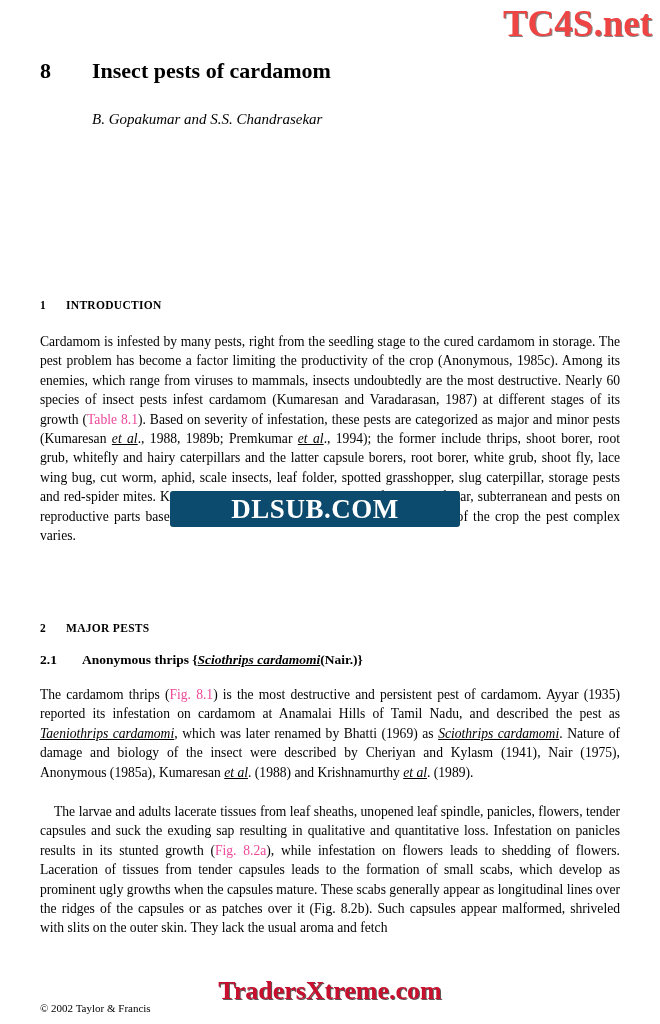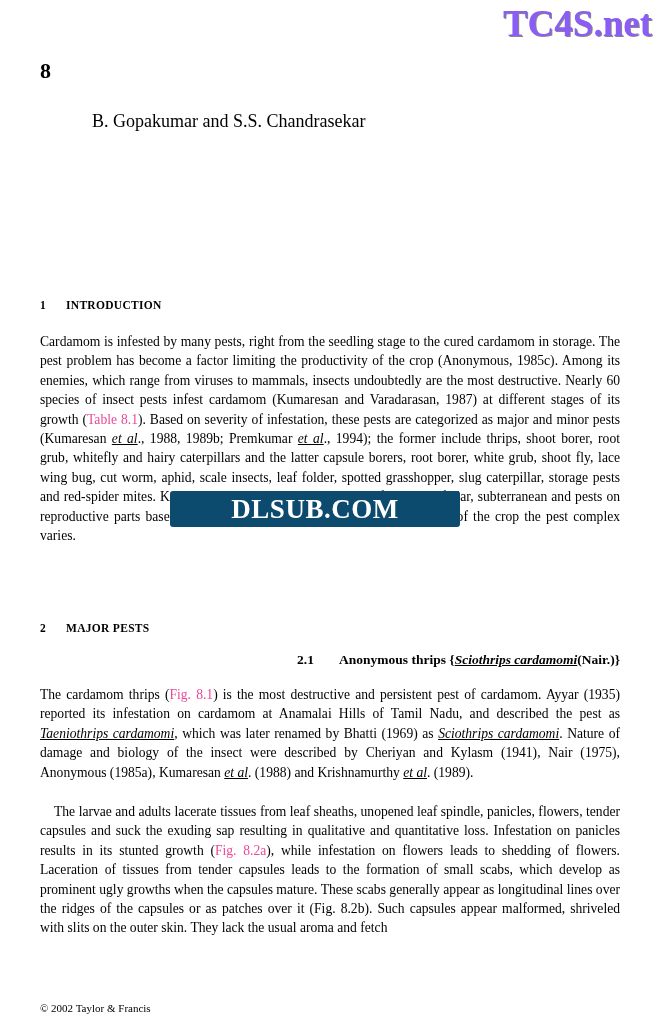--- a/index.html
+++ b/index.html
@@ -24,21 +24,21 @@
   }
 
   
   .wm-top {
     position: absolute;
     top: 2px;
     right: 8px;
     font-family: "Liberation Serif", serif;
     font-weight: bold;
     font-size: 37px;
-    color: #8b5cf6;
+    color: #ef4444;
     letter-spacing: 0px;
     text-shadow: 1px 1px 0 #888;
   }
   .wm-mid {
     position: absolute;
     top: 491px;
     left: 170px;
     width: 290px;
     height: 36px;
     background: #0c4a6e;
@@ -85,21 +85,22 @@
   .chapter-title {
     font-family: "Liberation Serif", serif;
     font-weight: bold;
     font-size: 22px;
   }
   .authors {
     position: absolute;
     top: 111px;
     left: 92px;
     font-family: "Liberation Serif", serif;
-    font-size: 18px;
+    font-style: italic;
+    font-size: 15px;
   }
 
   
   .sec-head {
     position: absolute;
     left: 40px;
     width: 580px;
     display: flex;
     align-items: baseline;
     font-family: "Liberation Serif", serif;
@@ -111,21 +112,20 @@
 
   .sub-head {
     position: absolute;
     left: 40px;
     width: 580px;
     display: flex;
     align-items: baseline;
     font-family: "Liberation Serif", serif;
     font-weight: bold;
     font-size: 13.5px;
-    justify-content: flex-end;
   }
   .sub-head .num { width: 42px; }
   .sub-head .it { font-style: italic; }
 
   
   .para {
     position: absolute;
     left: 40px;
     width: 580px;
     font-family: "Liberation Serif", serif;
@@ -150,20 +150,21 @@
 </style>
 </head>
 <body>
 
 <div class="page">
 
   <div class="wm-top">TC4S.net</div>
 
   <div class="chapter-head">
     <span class="chapter-num">8</span>
+    <span class="chapter-title">Insect pests of cardamom</span>
   </div>
   <div class="authors">B. Gopakumar and S.S. Chandrasekar</div>
 
   <div class="sec-head" style="top:299px;">
     <span class="num">1</span>
     <span>INTRODUCTION</span>
   </div>
 
   <div class="para" style="top:332px;">
     <span>Cardamom is infested by many pests, right from the seedling stage to the cured cardamom in storage. The pest problem has become a factor limiting the productivity of the crop (Anonymous, 1985c). Among its enemies, which range from viruses to mammals, insects undoubtedly are the most destructive. Nearly 60 species of insect pests infest cardamom (Kumaresan and Varadarasan, 1987) at different stages of its growth (</span><span class="lnk">Table 8.1</span><span>). Based on severity of infestation, these pests are categorized as major and minor pests (Kumaresan </span><span class="it">et al</span><span>., 1988, 1989b; Premkumar </span><span class="it">et al</span><span>., 1994); the former include thrips, shoot borer, root grub, whitefly and hairy caterpillars and the latter capsule borers, root borer, white grub, shoot fly, lace wing bug, cut worm, aphid, scale insects, leaf folder, spotted grasshopper, slug caterpillar, storage pests and red-spider mites. Kumaresan </span><span class="it">et al</span><span>. (1989b) tried to classify them as foliar, subterranean and pests on reproductive parts based on the plant parts they infest. At different stage of the crop the pest complex varies.</span>
@@ -186,16 +187,17 @@
   </div>
 
   <div class="para" style="top:685px;">
     <span>The cardamom thrips (</span><span class="lnk">Fig. 8.1</span><span>) is the most destructive and persistent pest of cardamom. Ayyar (1935) reported its infestation on cardamom at Anamalai Hills of Tamil Nadu, and described the pest as </span><span class="it">Taeniothrips cardamomi</span><span>, which was later renamed by Bhatti (1969) as </span><span class="it">Sciothrips cardamomi</span><span>. Nature of damage and biology of the insect were described by Cheriyan and Kylasm (1941), Nair (1975), Anonymous (1985a), Kumaresan </span><span class="it">et al</span><span>. (1988) and Krishnamurthy </span><span class="it">et al</span><span>. (1989).</span>
   </div>
 
   <div class="para indent" style="top:802px;">
     <span>The larvae and adults lacerate tissues from leaf sheaths, unopened leaf spindle, panicles, flowers, tender capsules and suck the exuding sap resulting in qualitative and quantitative loss. Infestation on panicles results in its stunted growth (</span><span class="lnk">Fig. 8.2a</span><span>), while infestation on flowers leads to shedding of flowers. Laceration of tissues from tender capsules leads to the formation of small scabs, which develop as prominent ugly growths when the capsules mature. These scabs generally appear as longitudinal lines over the ridges of the capsules or as patches over it (Fig. 8.2b). Such capsules appear malformed, shriveled with slits on the outer skin. They lack the usual aroma and fetch</span>
   </div>
 
+  <div class="wm-bot">TradersXtreme.com</div>
 
   <div class="footer">© 2002 Taylor &amp; Francis</div>
 
 </div>
 
 </body></html>

